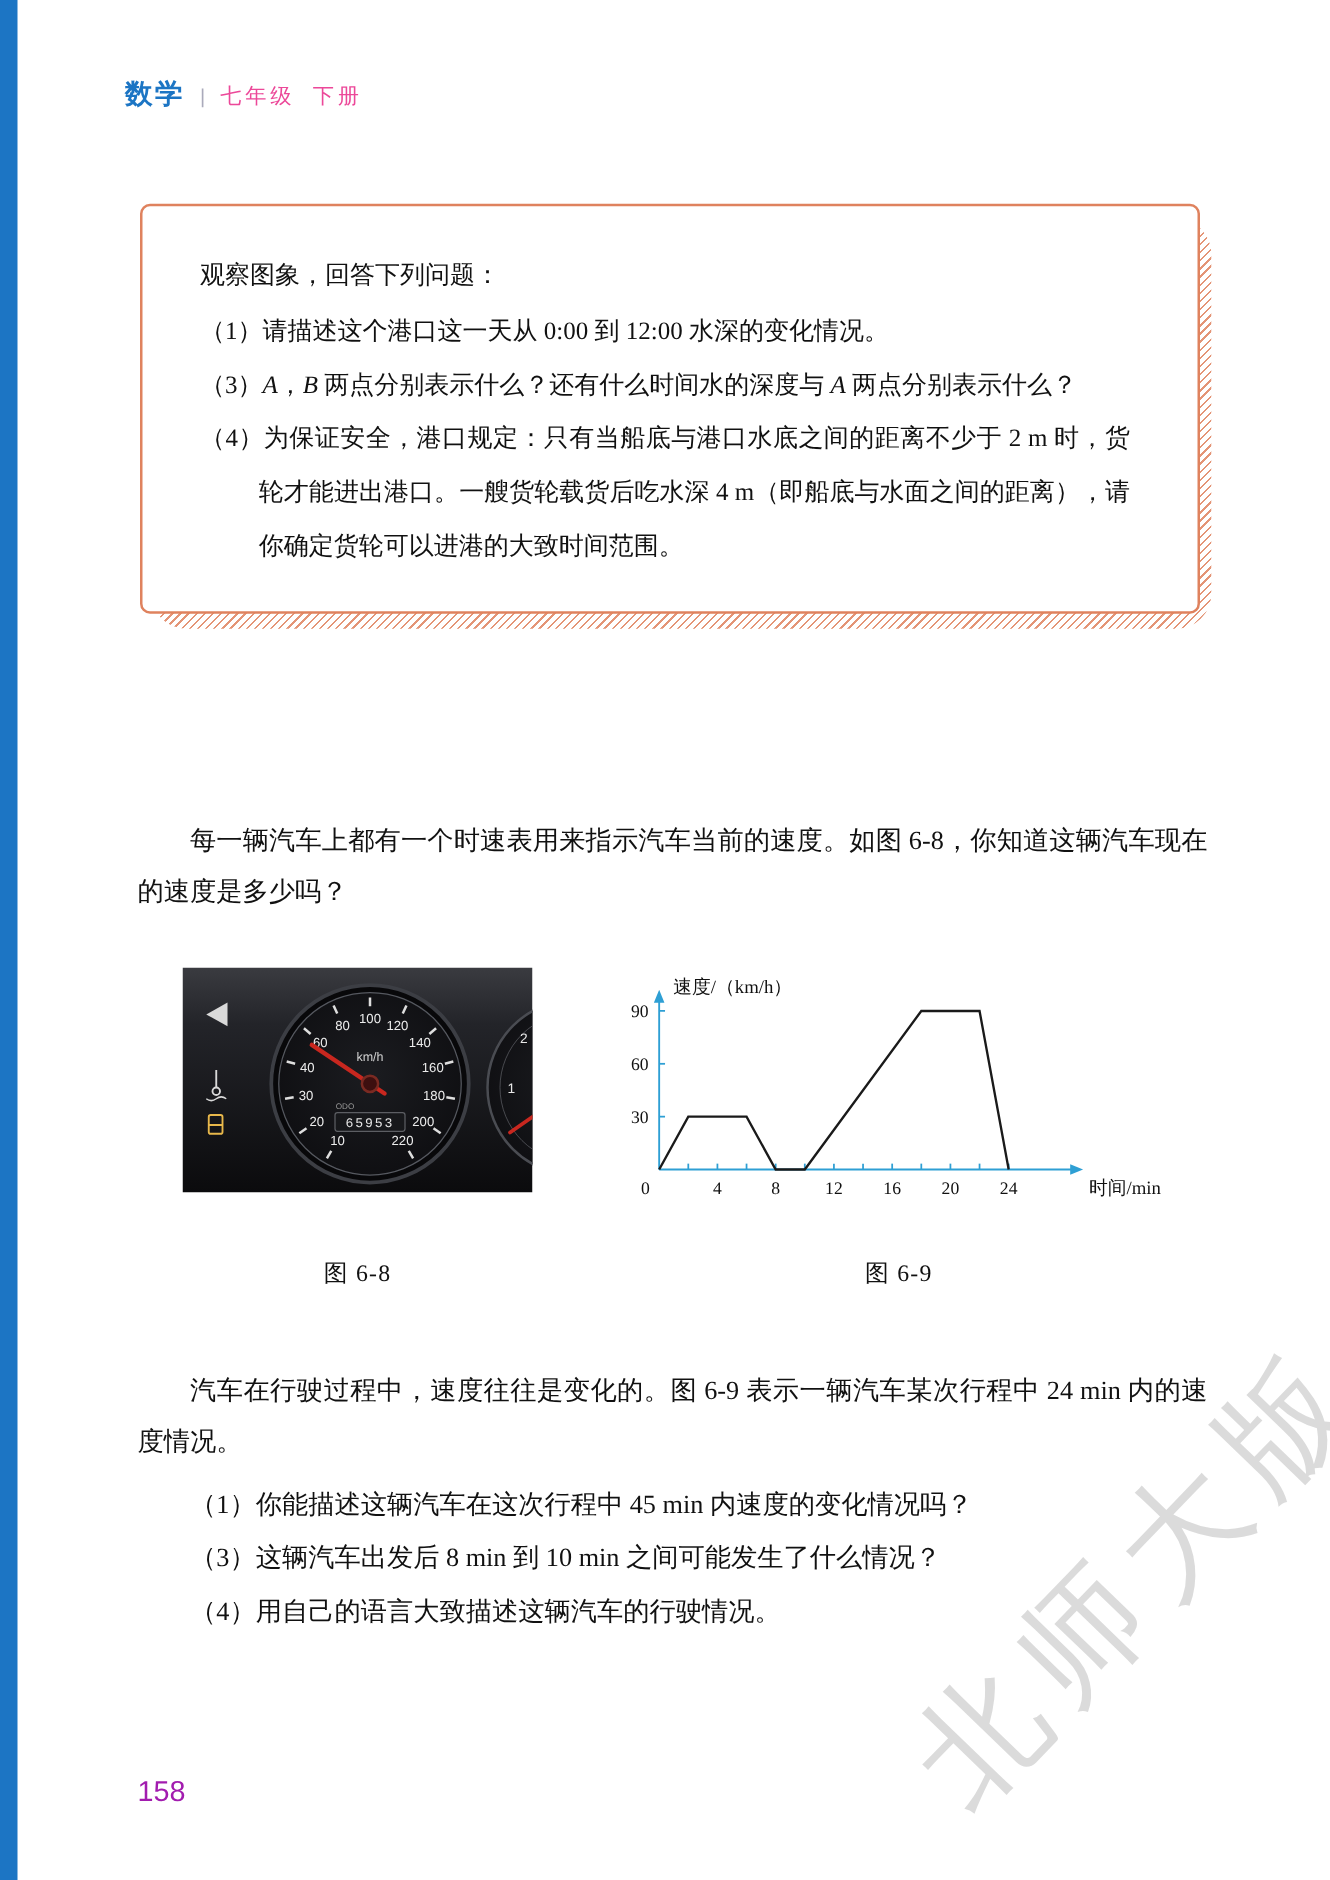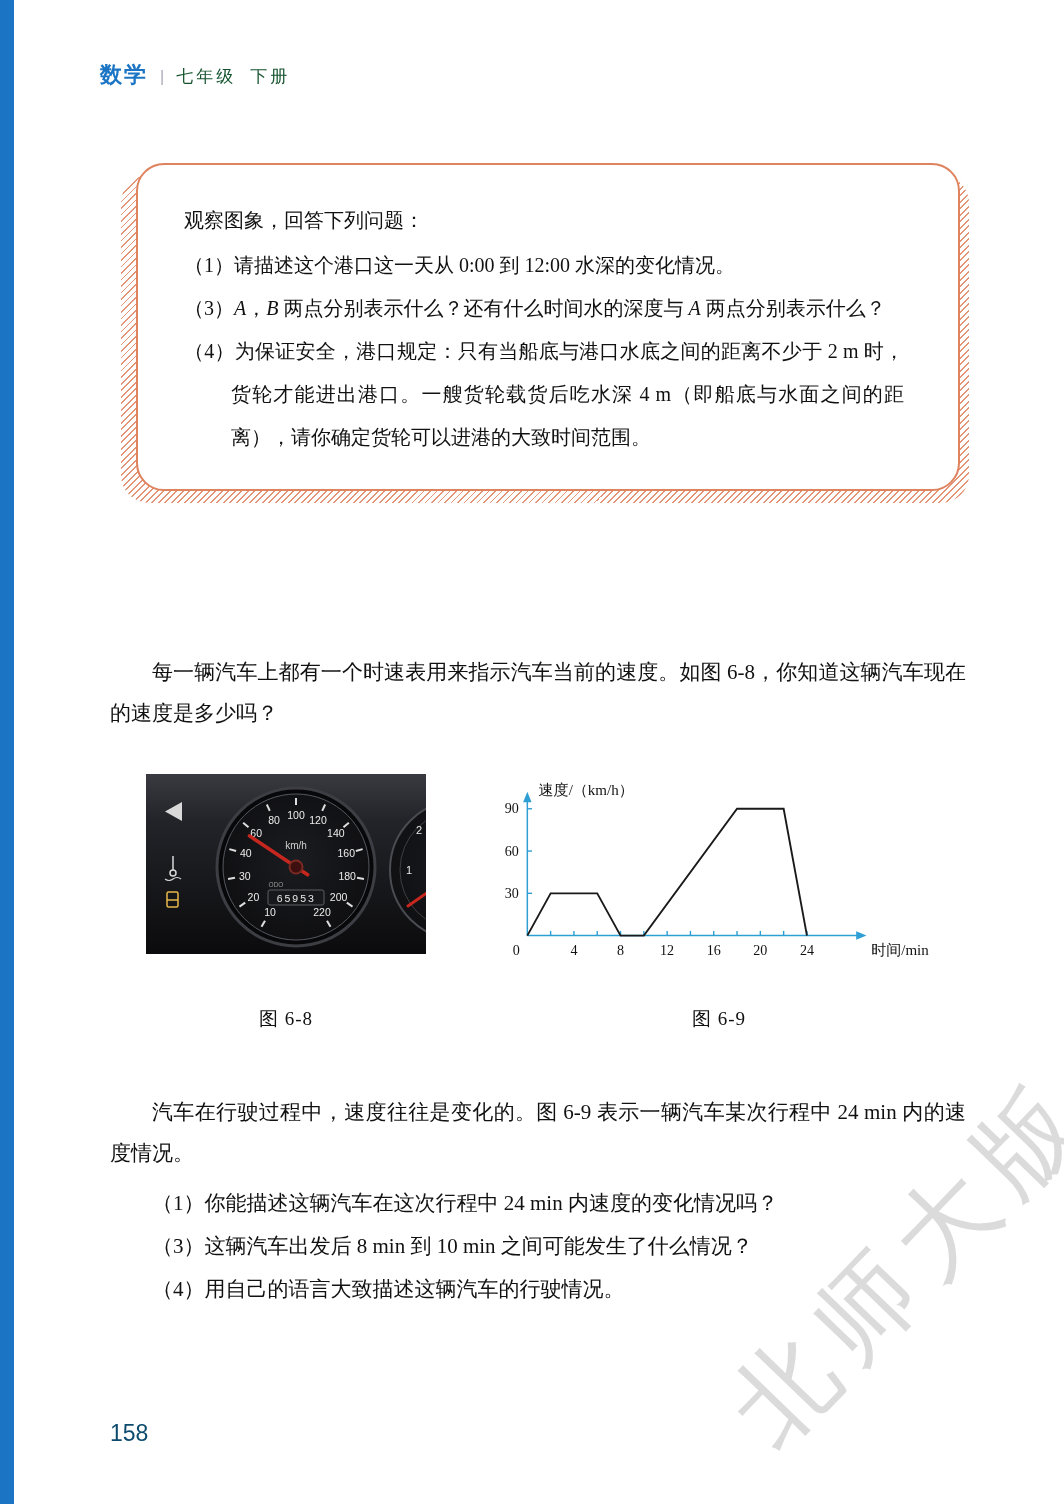--- a/index.html
+++ b/index.html
@@ -9,50 +9,49 @@
     font-family:"Liberation Serif", serif;
     color:#111;
     position:relative;
     overflow:hidden;
   }
   .edge-stripe { position:absolute; left:0; top:0; width:14px; height:100%; background:#1c75c4; }
 
   .header { position:absolute; left:100px; top:60px; display:flex; align-items:baseline; font-family:"Liberation Sans", sans-serif; z-index:2; }
   .header .subject { color:#1c75c4; font-size:22px; font-weight:bold; letter-spacing:2px; }
   .header .sep { color:#aab; font-size:16px; margin:0 12px; }
-  .header .grade, .header .volume { color:#14532d; font-size:17px; letter-spacing:3px; }
+  .header .grade, .header .volume { color:#ec4899; font-size:17px; letter-spacing:3px; }
   .header .volume { margin-left:14px; }
 
   .qbox-wrap { position:absolute; left:112px; top:163px; width:848px; z-index:2; }
   .qbox-shadow {
     position:absolute; left:9px; top:12px; width:100%; height:100%;
     border-radius:28px;
     background:repeating-linear-gradient(135deg, rgba(223,130,94,0.85) 0 1.3px, rgba(255,255,255,0) 1.3px 4.6px);
   }
   .qbox {
     position:relative; background:#fff;
-    border:2.5px solid #df825e; border-radius:28px;
+    border:2.5px solid #df825e; border-radius:8px;
     padding:34px 54px 30px 46px;
-    margin-left:24px;
   }
   .qbox p { font-size:20px; line-height:2.15; text-align:justify; }
   .q-intro { margin-bottom:2px; }
   .q-item { padding-left:2.35em; text-indent:-2.35em; }
   .math-var { font-style:italic; }
 
   #content { position:absolute; left:110px; top:652px; width:856px; z-index:2; }
   .para { font-size:21px; line-height:1.95; text-indent:2em; text-align:justify; }
   .figures { display:flex; align-items:stretch; margin:40px 0 0 36px; gap:58px; }
   .figure { display:flex; flex-direction:column; align-items:center; height:258px; }
   .fig-caption { margin-top:auto; font-size:19px; letter-spacing:1px; }
   .para2 { margin-top:60px; }
   .car-questions { margin-top:8px; }
   .car-q { font-size:21px; line-height:2.05; padding-left:2em; }
 
-  .page-number { position:absolute; left:110px; top:1420px; font-size:23px; font-family:"Liberation Sans", sans-serif; color:#0c4a6e; z-index:2; }
+  .page-number { position:absolute; left:110px; top:1420px; font-size:23px; font-family:"Liberation Sans", sans-serif; color:#a21caf; z-index:2; }
   .watermark {
     position:absolute; right:-80px; bottom:175px;
     transform:rotate(-46deg);
     font-size:100px; letter-spacing:16px; white-space:nowrap;
     color:rgba(110,110,110,0.25);
     z-index:1;
   }
 </style>
 </head>
 <body>
@@ -194,20 +193,20 @@
           <text x="58" y="22" font-size="16" fill="#111">速度/（km/h）</text>
           <text x="412" y="193" font-size="16" fill="#111">时间/min</text>
         </svg>
       <div class="fig-caption">图 6-9</div>
     </div>
   </div>
 
   <p class="para para2">汽车在行驶过程中，速度往往是变化的。图 6-9 表示一辆汽车某次行程中 24 min 内的速度情况。</p>
 
   <div class="car-questions">
-      <p class="car-q">（1）你能描述这辆汽车在这次行程中 24 min 内速度的变化情况吗？</p>
+      <p class="car-q">（1）你能描述这辆汽车在这次行程中 45 min 内速度的变化情况吗？</p>
       <p class="car-q">（3）这辆汽车出发后 8 min 到 10 min 之间可能发生了什么情况？</p>
       <p class="car-q">（4）用自己的语言大致描述这辆汽车的行驶情况。</p>
     </div>
 </div>
 
 <div class="page-number">158</div>
 <div class="watermark">北师大版</div>
 
 </body></html>

